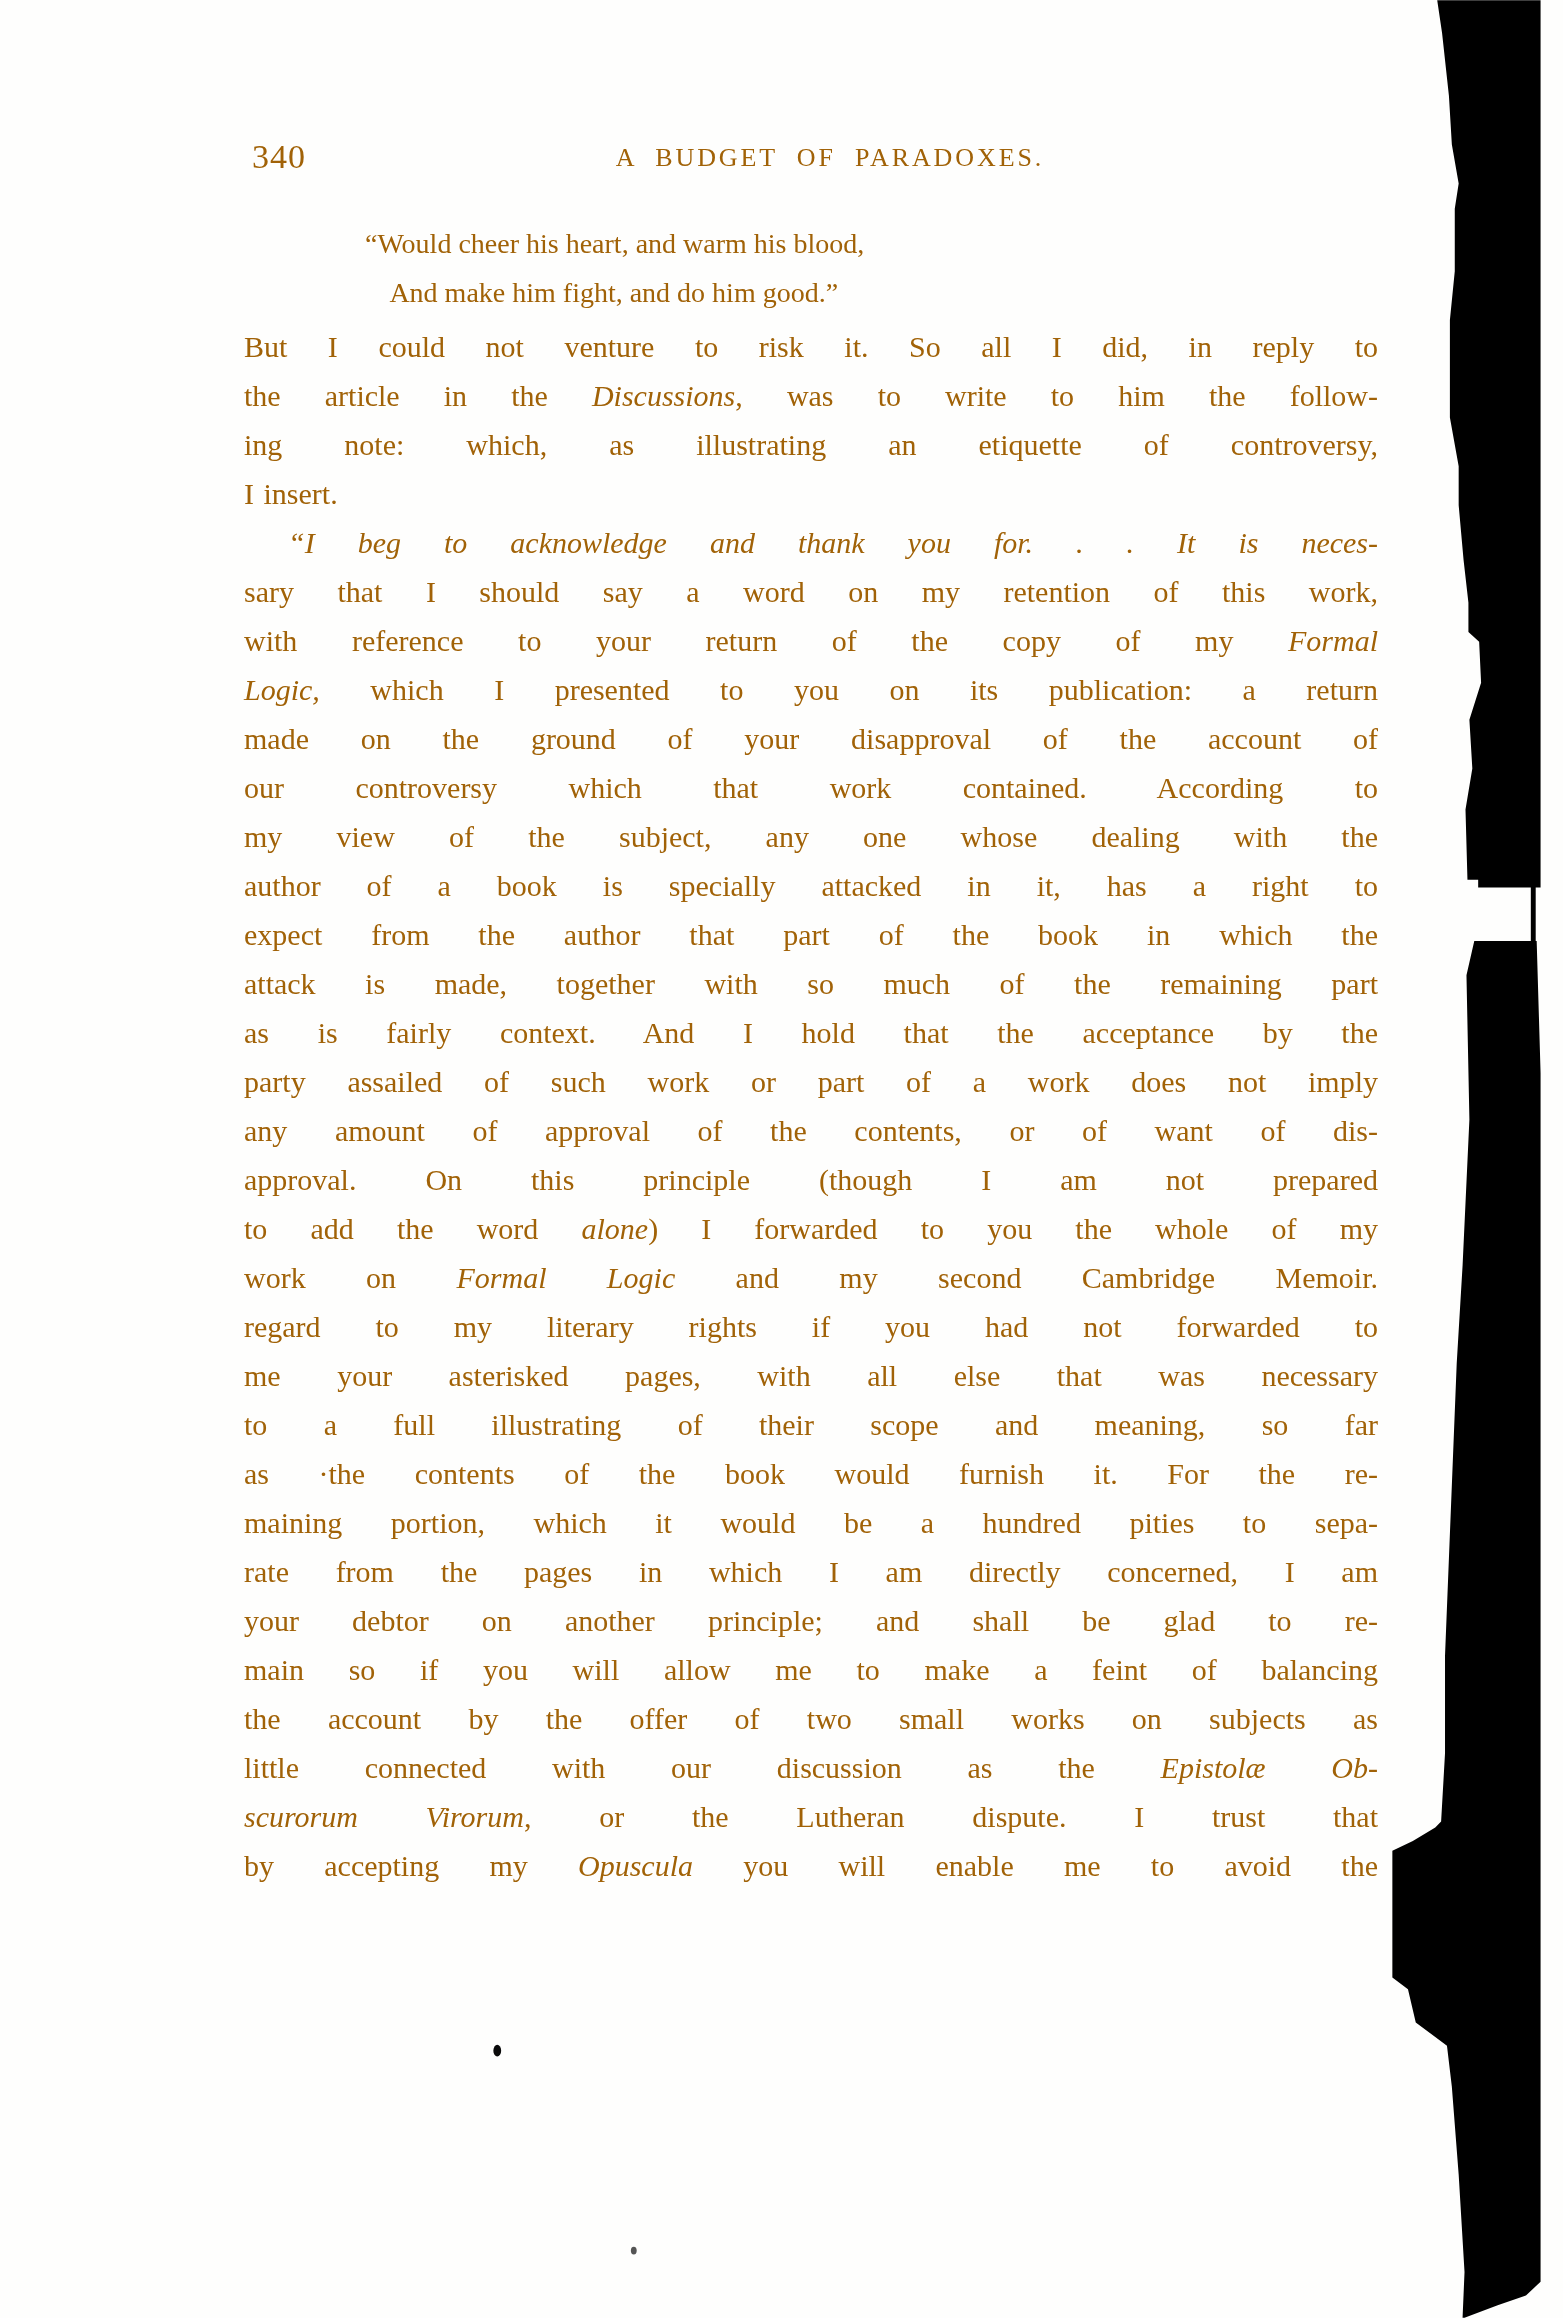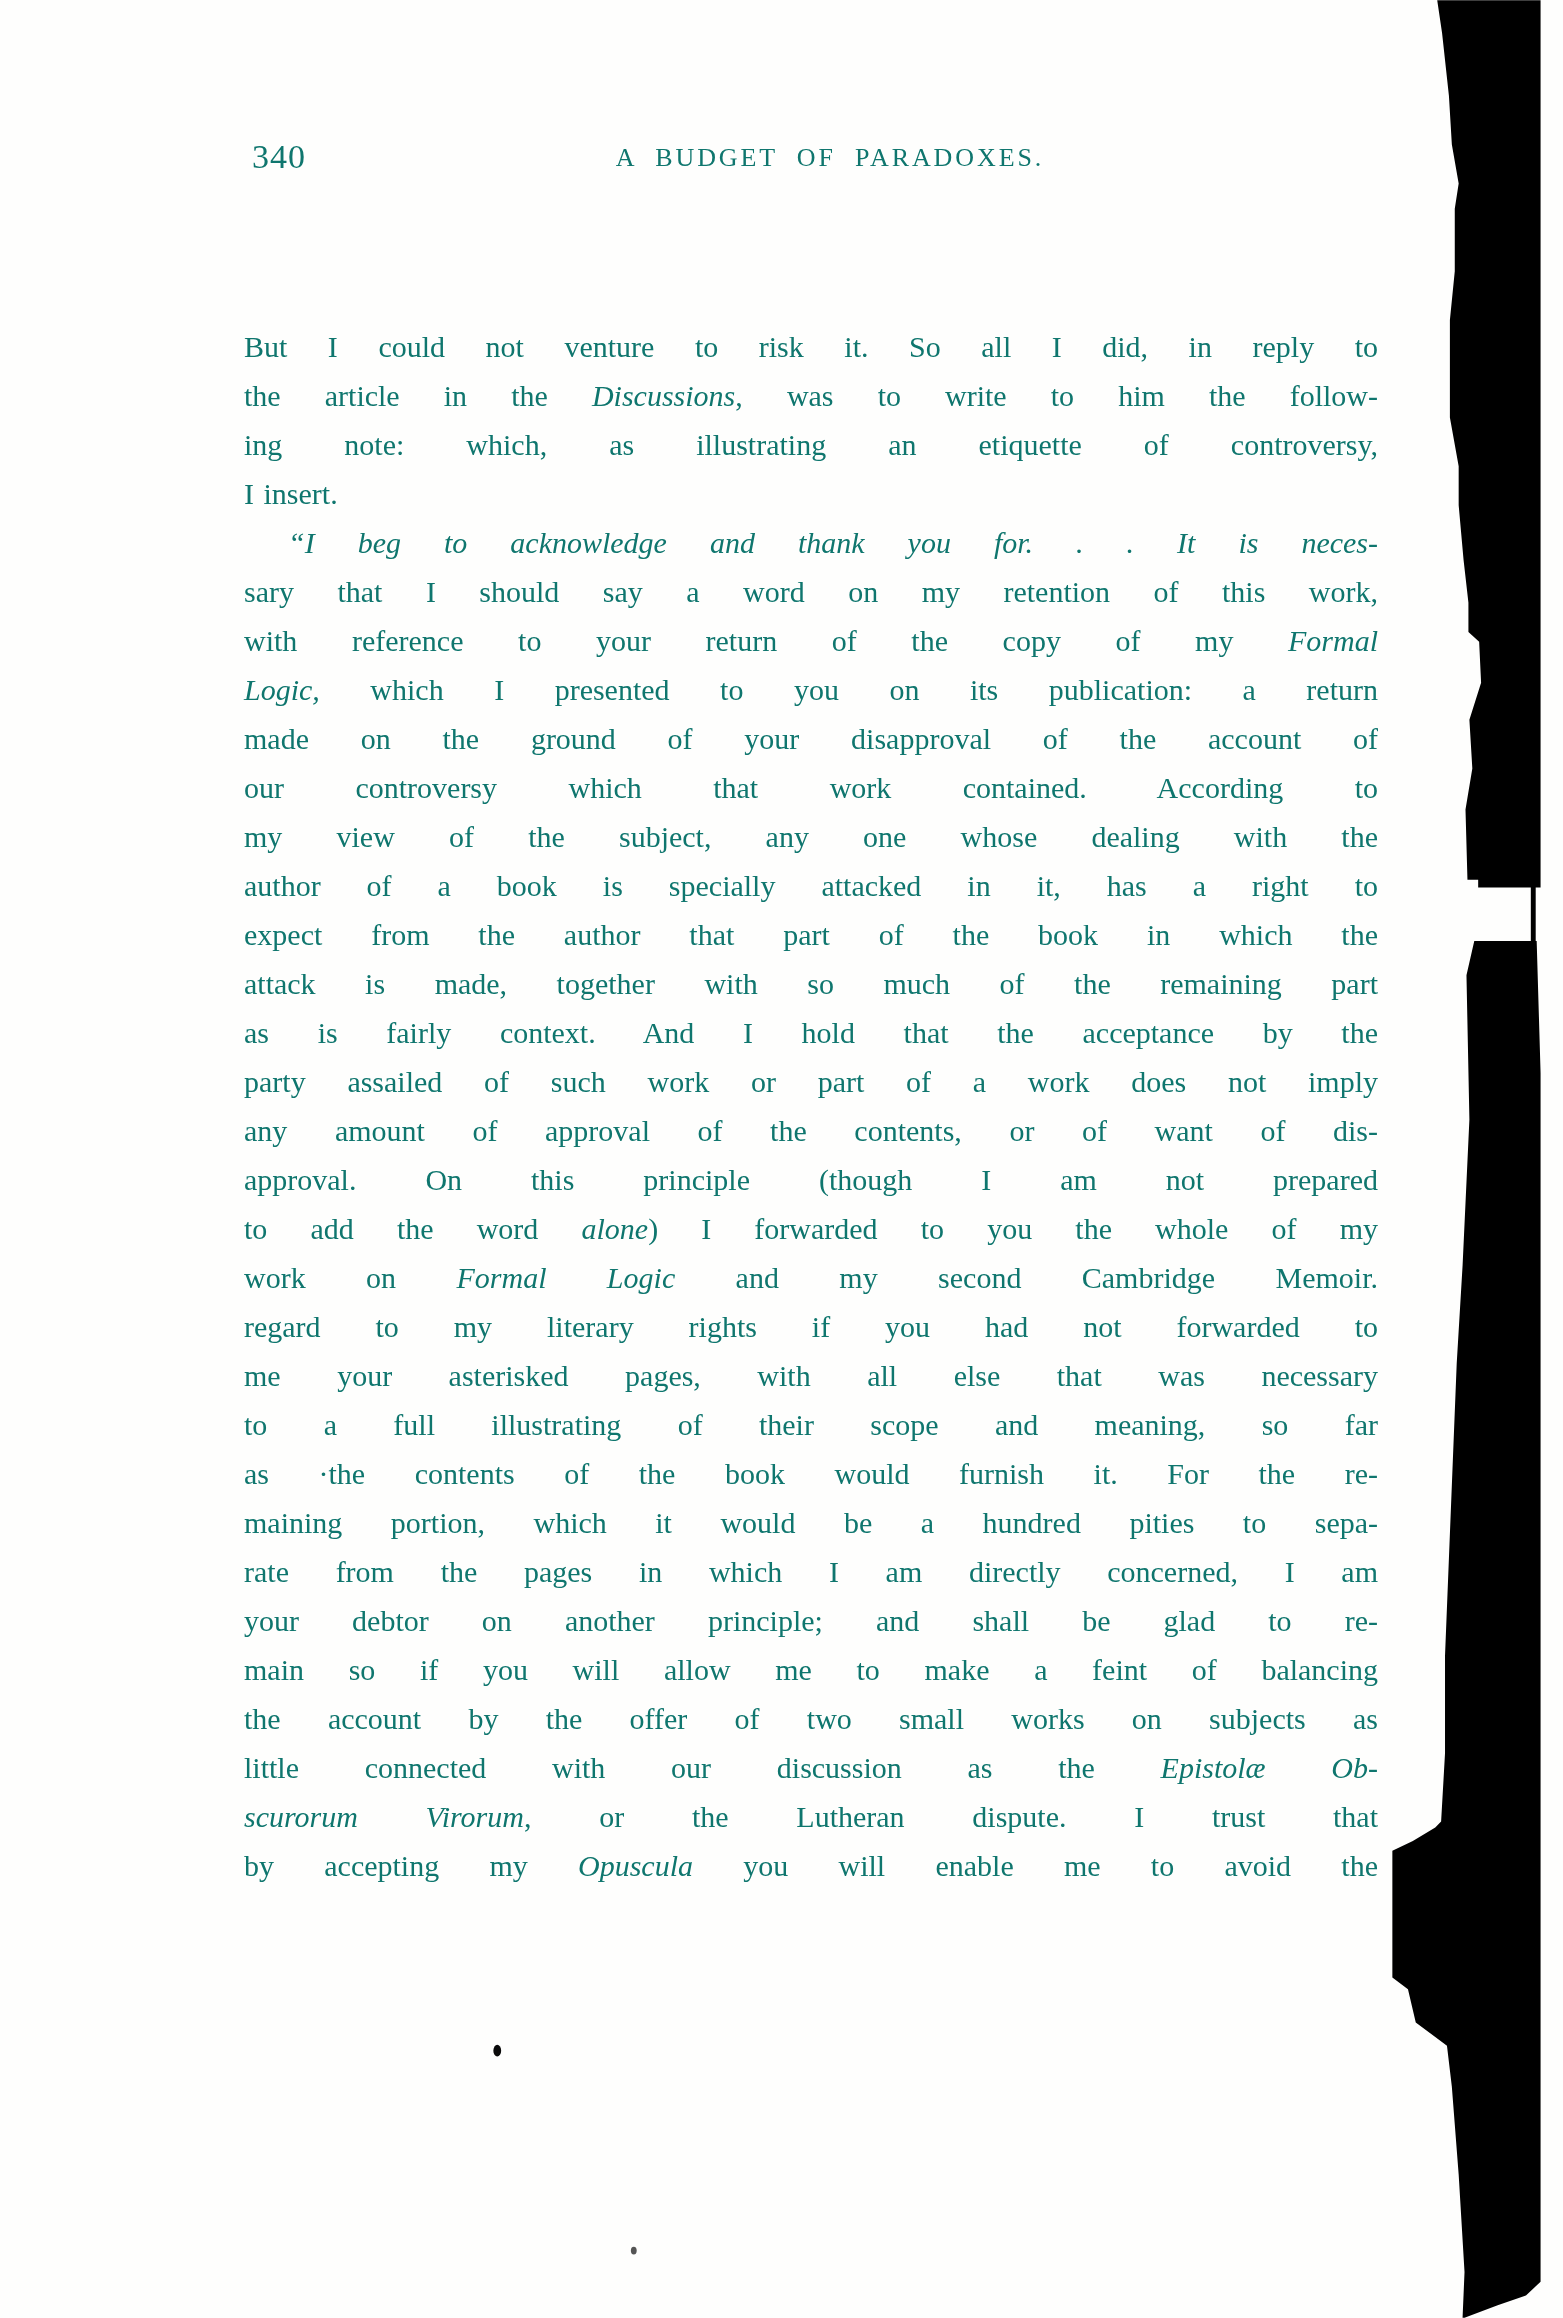--- a/index.html
+++ b/index.html
@@ -3,21 +3,21 @@
 <meta charset="utf-8">
 <style>
   html, body { margin: 0; padding: 0; }
   .page {
     position: relative;
     width: 1563px;
     height: 2318px;
     background: #fefefd;
     overflow: hidden;
     font-family: "Liberation Serif", "DejaVu Serif", serif;
-    color: #0f766e;
+    color: #a16207;
   }
   .page-number {
     position: absolute;
     top: 138px;
     left: 252px;
     font-size: 34px;
     letter-spacing: 1px;
   }
   .running-head {
     position: absolute;
@@ -62,20 +62,24 @@
 </style>
 </head>
 <body>
 
 <div class="page">
 
   <div class="page-number">340</div>
 
   <div class="running-head">A BUDGET OF PARADOXES.</div>
 
+  <div class="verse-quote">
+    <div class="l1">“Would cheer his heart, and warm his blood,</div>
+    <div class="l2">And make him fight, and do him good.”</div>
+  </div>
 
   <div class="body-text">
       <div class="bline just"><span>But I could not venture to risk it.  So all I did, in reply to</span></div>
       <div class="bline just"><span>the article in the </span><i>Discussions</i><span>, was to write to him the follow-</span></div>
       <div class="bline just"><span>ing note: which, as illustrating an etiquette of controversy,</span></div>
       <div class="bline"><span>I insert.</span></div>
       <div class="bline just ind"><span>“I beg to acknowledge and thank you for. . . It is neces-</span></div>
       <div class="bline just"><span>sary that I should say a word on my retention of this work,</span></div>
       <div class="bline just"><span>with reference to your return of the copy of my </span><i>Formal</i></div>
       <div class="bline just"><i>Logic,</i><span> which I presented to you on its publication: a return</span></div>

